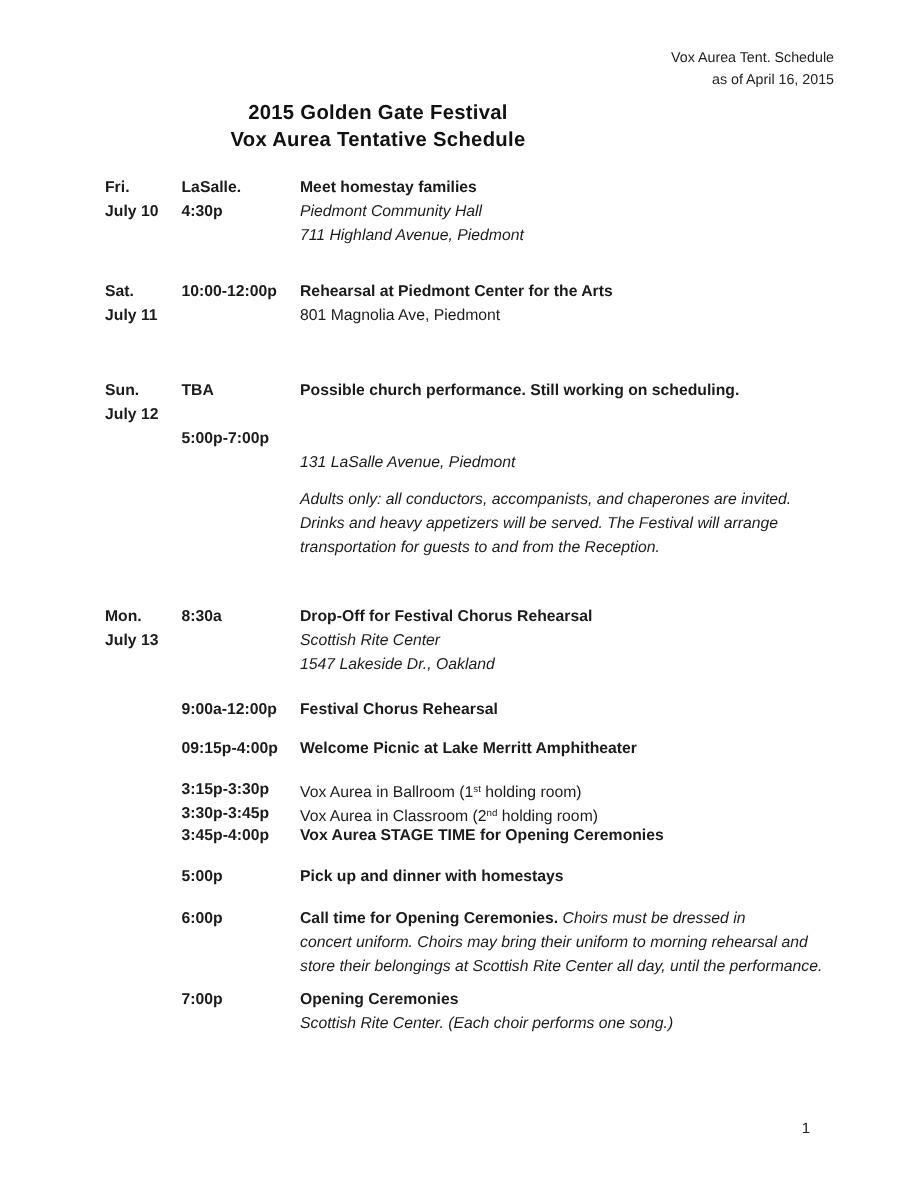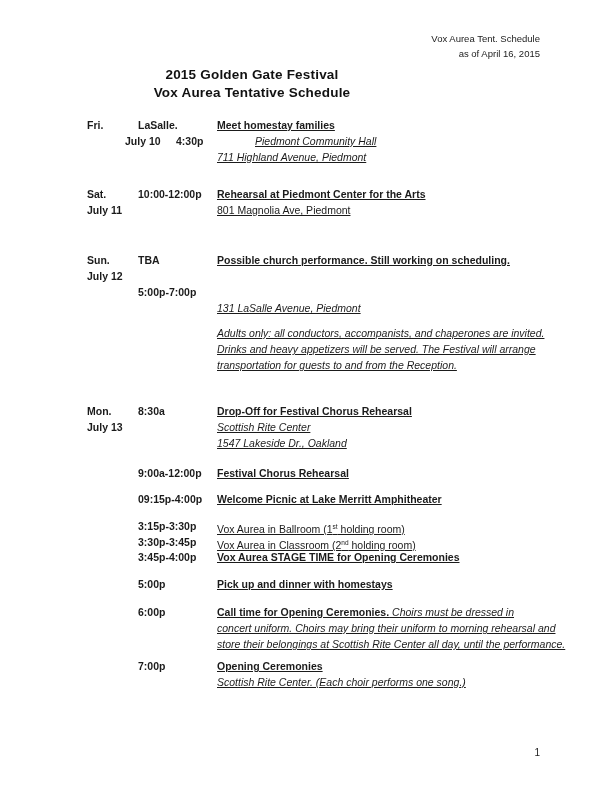--- a/index.html
+++ b/index.html
@@ -1,32 +1,32 @@
 <!DOCTYPE html>
 <html><head>
 <meta charset="utf-8">
 <style>
   html,body{margin:0;padding:0;background:#ffffff;}
   .page{
     position:relative;width:612px;height:792px;background:#ffffff;
     font-family:"Liberation Sans",sans-serif;color:#1b1b1b;overflow:hidden;
   }
   .corner{
-    position:absolute;top:31px;right:72px;text-align:right;
+    position:absolute;top:31px;right:56px;text-align:right;
     font-size:9.5px;line-height:15px;color:#222;
   }
   .doc-title{
     position:absolute;top:66px;left:0;width:504px;text-align:center;
     font-weight:bold;font-size:13.5px;line-height:18px;letter-spacing:.2px;color:#111;
   }
-  .line{position:absolute;left:17px;width:500px;height:16px;font-size:10.5px;line-height:15px;}
+  .line{position:absolute;left:0;width:500px;height:16px;font-size:10.5px;line-height:15px;}
   .cell{position:absolute;top:0;white-space:pre;}
   .c1{left:70px;font-weight:bold;}
   .c2{left:121px;font-weight:bold;}
-  .c3{left:200px;text-decoration:underline;}
+  .c3{left:200px;}
   .b{font-weight:bold;font-style:normal;}
   .i{font-style:italic;font-weight:normal;}
   .r{font-weight:normal;font-style:normal;}
   .sup{font-size:6.5px;vertical-align:3.5px;font-style:normal;}
   .pagenum{position:absolute;top:747px;right:72px;font-size:10px;color:#222;}
 </style>
 </head>
 <body>
 
 <div class="page">
@@ -40,21 +40,21 @@
     <div>2015 Golden Gate Festival</div>
     <div>Vox Aurea Tentative Schedule</div>
   </div>
 
   <div id="schedule-body">
       <div class="line" style="top: 118px;">
         <div class="cell c1">Fri.</div>
         <div class="cell c2">LaSalle.</div>
         <div class="cell c3"><span class="b">Meet homestay families</span></div>
       </div>
-      <div class="line" style="top: 134px; margin-left: 38px;">
+      <div class="line" style="top: 134px;">
         <div class="cell c1">July 10</div>
         <div class="cell c2">4:30p</div>
         <div class="cell c3"><span class="i">Piedmont Community Hall</span></div>
       </div>
       <div class="line" style="top: 150px;">
         <div class="cell c3"><span class="i">711 Highland Avenue, Piedmont</span></div>
       </div>
       <div class="line" style="top: 187px;">
         <div class="cell c1">Sat.</div>
         <div class="cell c2">10:00-12:00p</div>

